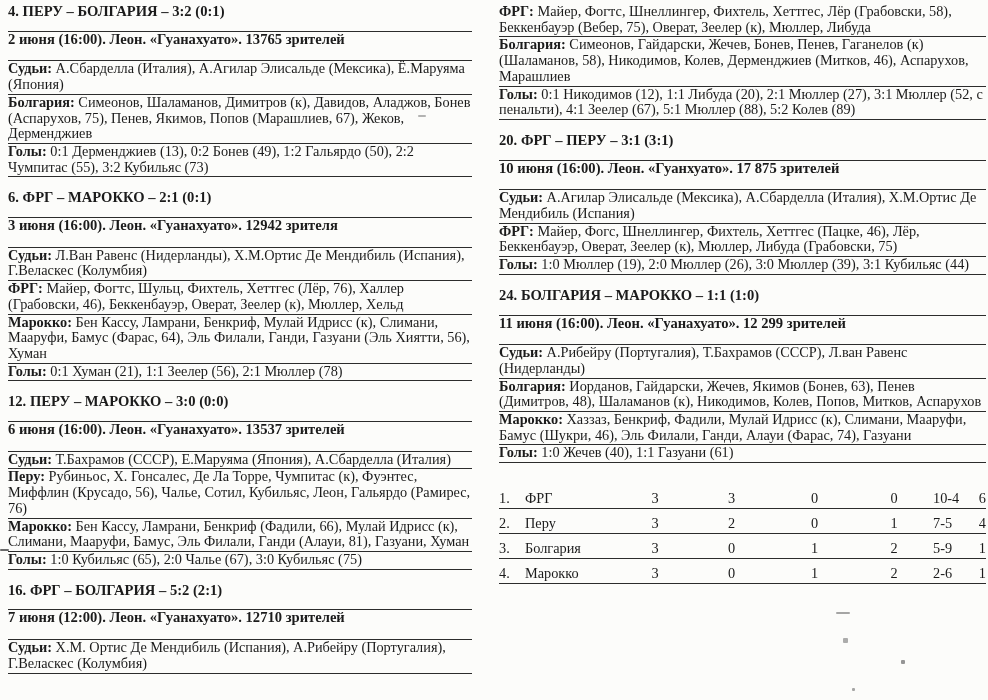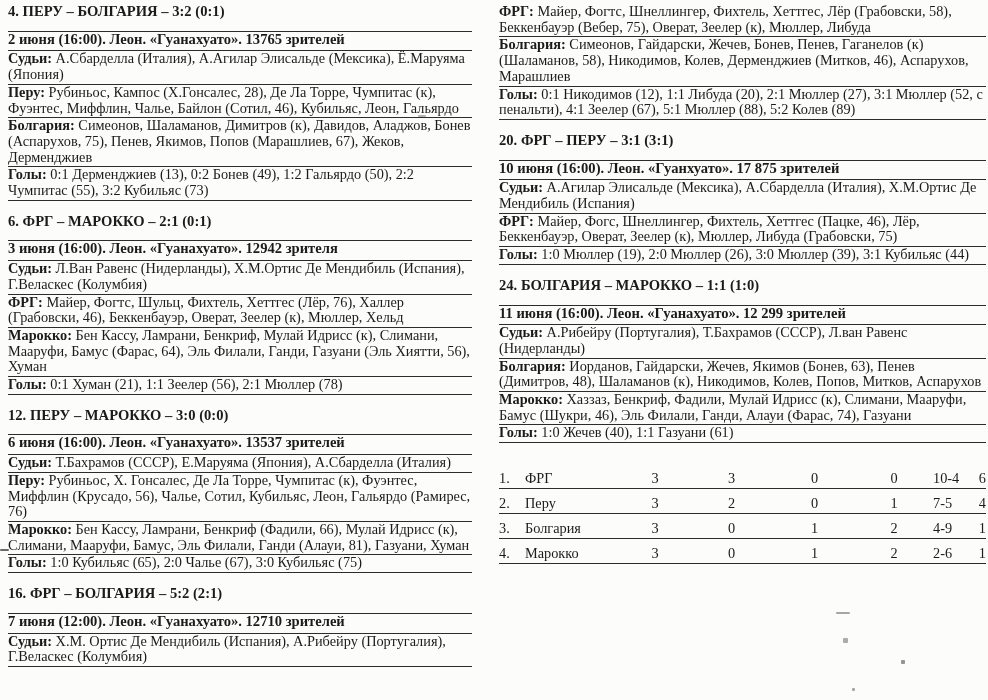--- a/index.html
+++ b/index.html
@@ -7,21 +7,21 @@
     width:988px;height:700px;position:relative;overflow:hidden;
     background:#fcfcfa;
     font-family:"Liberation Serif","DejaVu Serif",serif;
     font-size:14.3px;line-height:15.7px;color:#1b1b1b;
   }
   .col{position:absolute;top:4px;}
   .col-left{left:8px;width:464px;}
   .col-right{left:499px;width:487px;}
   .block{margin-bottom:13px;}
   .mtitle{font-weight:bold;font-size:14.6px;border-bottom:1.6px solid #2c2c2c;padding-bottom:11px;}
-  .mdate{font-weight:bold;font-size:14.6px;border-bottom:1.6px solid #2c2c2c;padding-bottom:3px;}
+  .mdate{font-weight:bold;font-size:14.6px;border-bottom:1.6px solid #2c2c2c;padding-bottom:13px;}
   .row{border-bottom:1.6px solid #2c2c2c;padding-bottom:1px;}
   .lbl{font-weight:bold;}
   
   .standings{margin-top:21px;}
   .srow{
     display:grid;
     grid-template-columns:26px 96px 68px 85px 81px 78px 36px 17px;
     border-bottom:1.6px solid #2c2c2c;
     height:23px;align-items:end;padding-bottom:1px;
   }
@@ -33,21 +33,20 @@
 </style>
 </head>
 <body>
 
 <div class="col col-left">
 
   <div class="block">
     <div class="mtitle">4. ПЕРУ – БОЛГАРИЯ – 3:2 (0:1)</div>
     <div class="mdate">2 июня (16:00). Леон. «Гуанахуато». 13765 зрителей</div>
     <div class="row"><span class="lbl">Судьи:</span><span> А.Сбарделла (Италия), А.Агилар Элисальде (Мексика), Ё.Маруяма (Япония)</span></div>
-    <div class="row"><span class="lbl">Перу:</span><span> Рубиньос, Кампос (Х.Гонсалес, 28), Де Ла Торре, Чумпитас (к), Фуэнтес, Миффлин, Чалье, Байлон (Сотил, 46), Кубильяс, Леон, Гальярдо</span></div>
     <div class="row"><span class="lbl">Болгария:</span><span> Симеонов, Шаламанов, Димитров (к), Давидов, Аладжов, Бонев (Аспарухов, 75), Пенев, Якимов, Попов (Марашлиев, 67), Жеков, Дерменджиев</span></div>
     <div class="row"><span class="lbl">Голы:</span><span> 0:1 Дерменджиев (13), 0:2 Бонев (49), 1:2 Гальярдо (50), 2:2 Чумпитас (55), 3:2 Кубильяс (73)</span></div>
   </div>
 
   <div class="block">
     <div class="mtitle">6. ФРГ – МАРОККО – 2:1 (0:1)</div>
     <div class="mdate">3 июня (16:00). Леон. «Гуанахуато». 12942 зрителя</div>
     <div class="row"><span class="lbl">Судьи:</span><span> Л.Ван Равенс (Нидерланды), Х.М.Ортис Де Мендибиль (Испания), Г.Веласкес (Колумбия)</span></div>
     <div class="row"><span class="lbl">ФРГ:</span><span> Майер, Фогтс, Шульц, Фихтель, Хеттгес (Лёр, 76), Халлер (Грабовски, 46), Беккенбауэр, Оверат, Зеелер (к), Мюллер, Хельд</span></div>
     <div class="row"><span class="lbl">Марокко:</span><span> Бен Кассу, Ламрани, Бенкриф, Мулай Идрисс (к), Слимани, Мааруфи, Бамус (Фарас, 64), Эль Филали, Ганди, Газуани (Эль Хиятти, 56), Хуман</span></div>
@@ -117,21 +116,21 @@
       <span class="goals">7-5</span>
       <span class="pts">4</span>
     </div>
     <div class="srow">
       <span>3.</span>
       <span>Болгария</span>
       <span class="num">3</span>
       <span class="num">0</span>
       <span class="num">1</span>
       <span class="num">2</span>
-      <span class="goals">4-9</span>
+      <span class="goals">5-9</span>
       <span class="pts">1</span>
     </div>
     <div class="srow">
       <span>4.</span>
       <span>Марокко</span>
       <span class="num">3</span>
       <span class="num">0</span>
       <span class="num">1</span>
       <span class="num">2</span>
       <span class="goals">2-6</span>

